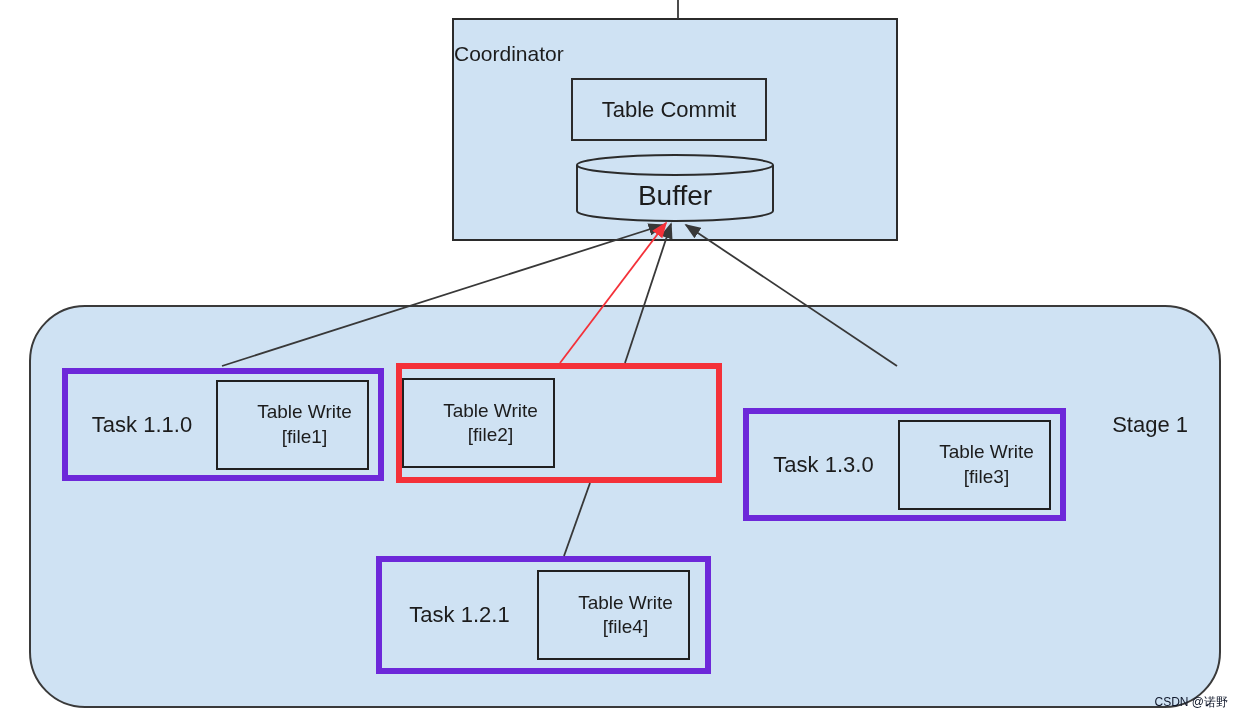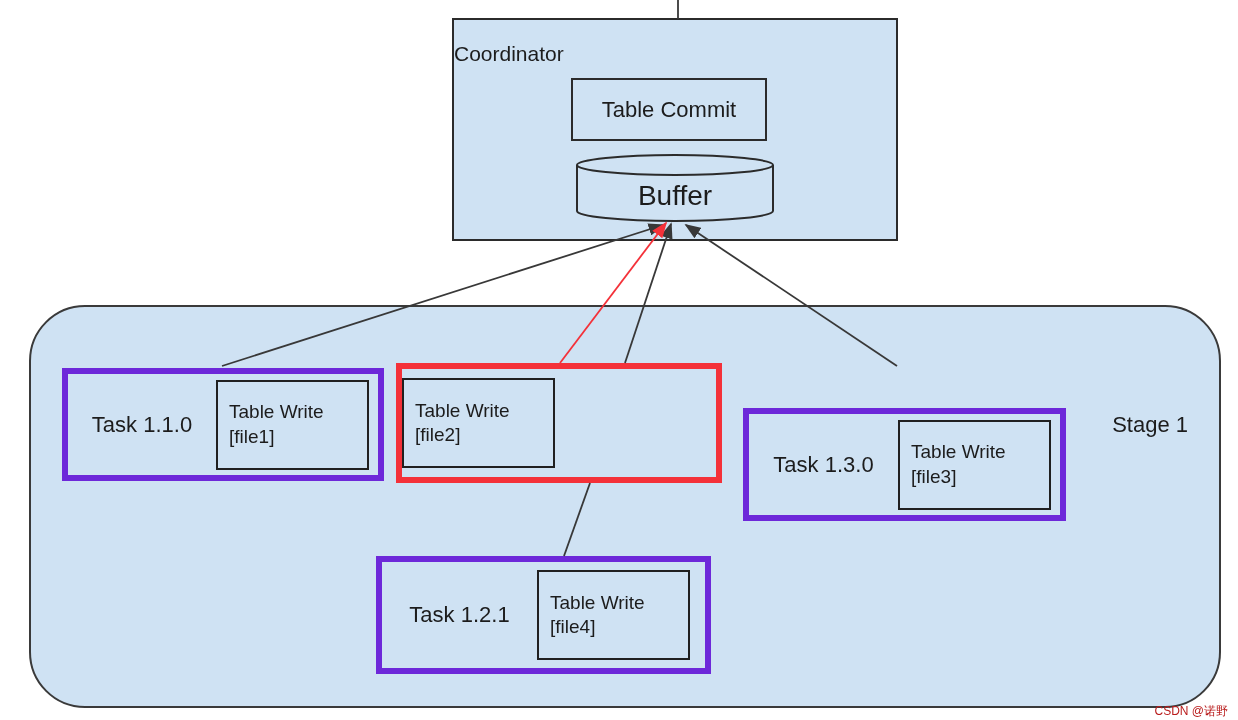--- a/index.html
+++ b/index.html
@@ -30,33 +30,33 @@
   
   .task-box{
     position:absolute;background:#cfe2f3;border:6px solid #6d28d9;box-sizing:border-box;
     display:flex;align-items:center;
   }
   .task-box.highlight{border-color:#f43139;}
   .task-name{flex:1;text-align:center;font-size:22px;white-space:nowrap;}
   .write-box{
     width:153px;height:90px;border:2px solid #202020;box-sizing:border-box;margin-right:9px;
     display:flex;flex-direction:column;justify-content:center;
-    padding-left:11px;font-size:19px;line-height:1.27;flex-shrink:0;
+    padding-left:24px;font-size:19px;line-height:1.27;flex-shrink:0;text-align:center;
   }
   .t110{left:62px;top:368px;width:322px;height:113px;}
   .t120{left:396px;top:363px;width:326px;height:120px;z-index:2;}
   .t130{left:743px;top:368px;width:323px;height:113px;margin-top:40px;}
   .t121{left:376px;top:556px;width:335px;height:118px;}
   .t121 .write-box{margin-right:15px;}
   
   .overlay{position:absolute;left:0;top:0;z-index:10;pointer-events:none;}
   
   .watermark{
-    position:absolute;top:694px;right:10px;font-size:12px;color:#b91c1c;
-    z-index:12;white-space:nowrap;margin-top:9px;
+    position:absolute;top:694px;right:10px;font-size:12px;color:#0f172a;
+    z-index:12;white-space:nowrap;
   }
 </style>
 </head>
 <body>
 
 <div class="canvas">
 
   <div class="coordinator">
     <div class="coord-title">Coordinator</div>
     <div class="commit-box">

